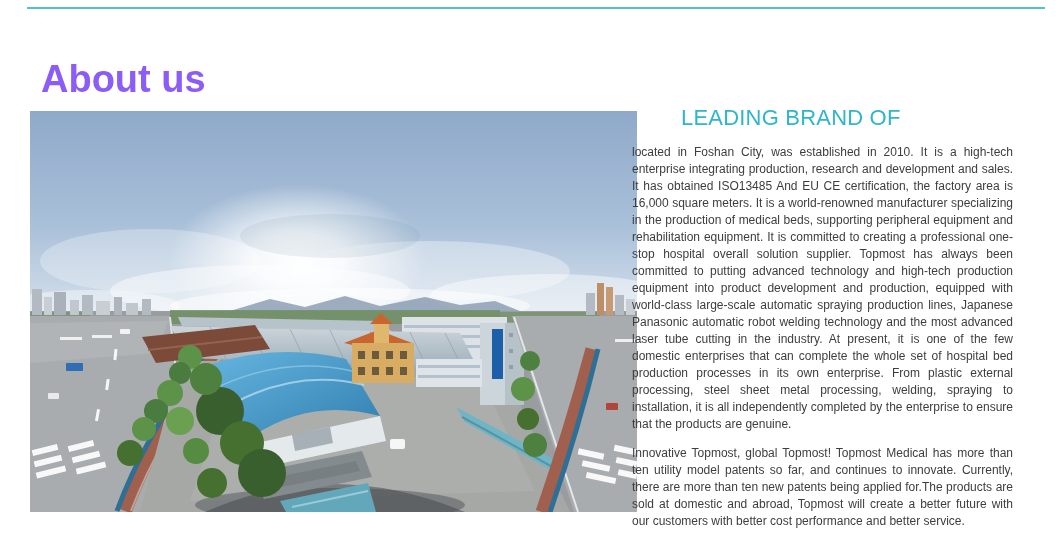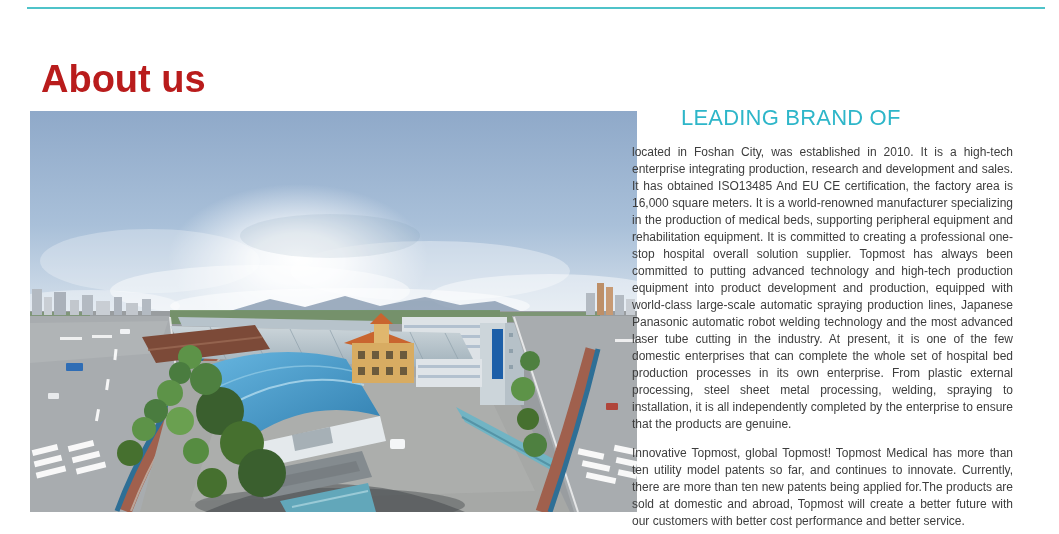--- a/index.html
+++ b/index.html
@@ -7,21 +7,21 @@
   body{
     width:1059px;height:534px;position:relative;overflow:hidden;
     background:#ffffff;font-family:"Liberation Sans","DejaVu Sans",sans-serif;
   }
   .top-line{
     position:absolute;left:27px;top:7px;width:1018px;height:2px;
     background:#4fc3c9;
   }
   .page-title{
     position:absolute;left:41px;top:33px;
-    font-size:38px;font-weight:bold;color:#b91c1c;letter-spacing:0px;
+    font-size:38px;font-weight:bold;color:#8b5cf6;letter-spacing:0px;
   }
   .photo-wrap{
     position:absolute;left:30px;top:111px;width:607px;height:401px;
     overflow:hidden;background:#9fb8d6;
   }
   .photo-wrap svg{display:block;width:607px;height:401px;}
   .content{
     position:absolute;left:632px;top:106px;width:381px;
   }
   .section-heading{

